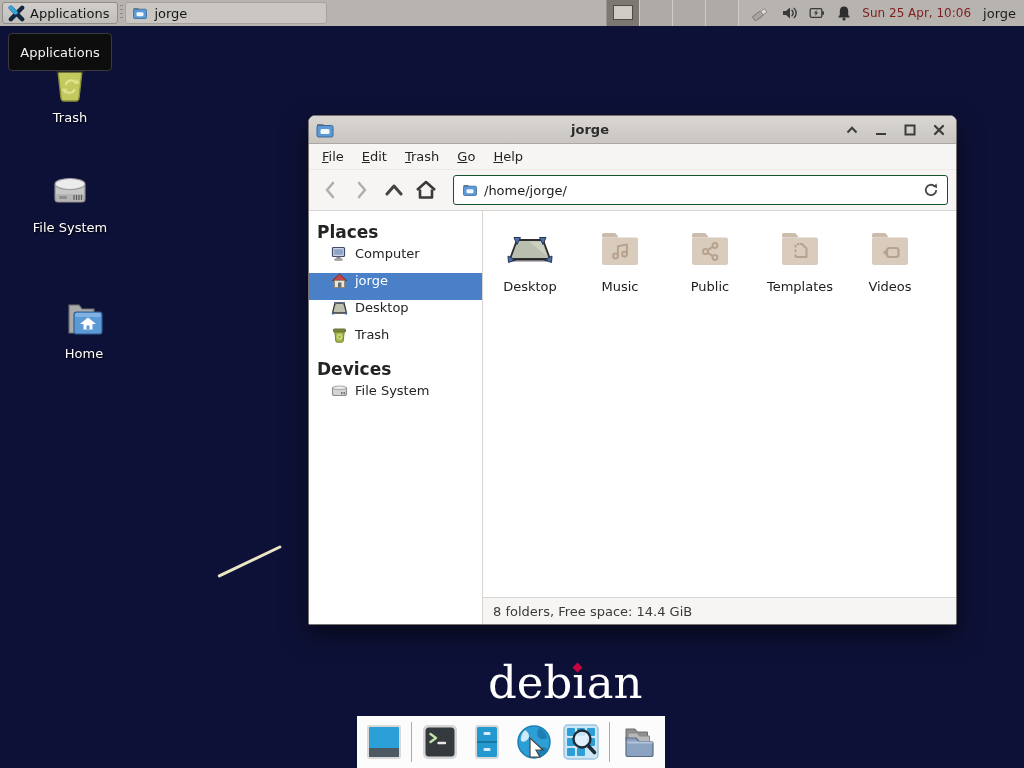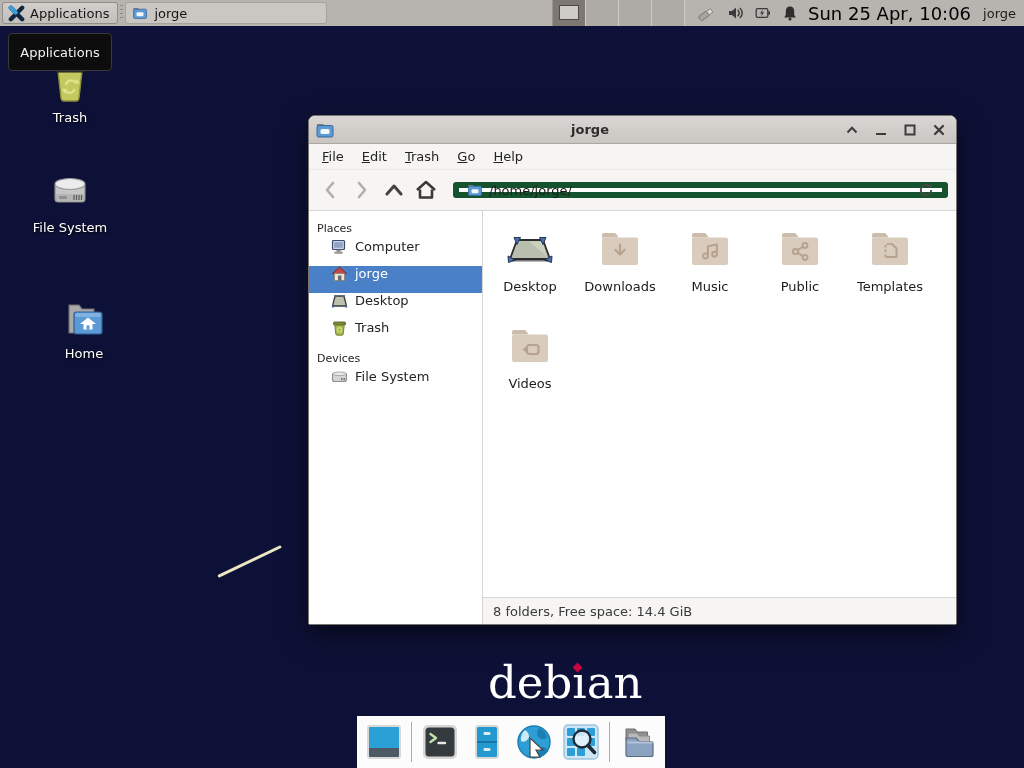--- a/index.html
+++ b/index.html
@@ -11,21 +11,21 @@
   .app-button { display:flex; align-items:center; gap:5px; height:22px; margin-left:2px; padding:0 8px 0 5px; background:linear-gradient(#d2cecb,#c2beba); border:1px solid #908c88; border-radius:3px; font-size:13px; color:#161616; }
   .drag-handle { width:6px; height:16px; margin:0 2px; background:repeating-linear-gradient(#8d8985 0 1px, transparent 1px 4px); width:3px; }
   .task-button { display:flex; align-items:center; gap:6px; width:202px; height:22px; padding:0 6px; background:#cac6c2; border:1px solid #a5a19d; border-radius:3px; font-size:13px; color:#161616; }
   .panel-spacer { flex:1; }
   .pager { display:flex; height:26px; border-left:1px solid #989490; }
   .pager .ws { width:33px; height:26px; background:#aeaaa6; border-right:1px solid #cfccc8; position:relative; }
   .pager .ws.active { background:#7d7872; }
   .pager .ws.active .mini-win { position:absolute; left:6px; top:5px; width:20px; height:15px; background:#cfccc8; border:1px solid #4e4a45; }
   .tray { display:flex; align-items:center; gap:11px; margin:0 10px 0 12px; }
   .tray svg { display:block; }
-  .clock { font-size:18px; color:#000000; white-space:nowrap; }
+  .clock { font-size:12px; color:#7f1d1d; white-space:nowrap; }
   .panel-user { font-size:13px; color:#1c1c1c; margin:0 8px 0 12px; }
 
   
   .tooltip { position:absolute; left:8px; top:33px; width:104px; height:38px; background:#0d0d0d; border:1px solid #3a3a3a; border-radius:4px; color:#f2f2f2; font-size:13px; display:flex; align-items:center; justify-content:center; z-index:40; }
 
   
   .desk-icon { position:absolute; width:100px; display:flex; flex-direction:column; align-items:center; z-index:5; }
   .desk-icon .ic { width:48px; height:48px; }
   .desk-icon .lbl { margin-top:4px; font-size:13px; color:#ffffff; text-shadow:1px 1px 2px #000; }
   #desk-trash { left:20px; top:58px; }
@@ -46,26 +46,26 @@
   .titlebar .wtitle { flex:1; text-align:center; font-size:13px; font-weight:bold; color:#2c2c2c; }
   .win-ctrls { display:flex; align-items:center; gap:15px; }
   .wbtn { width:14px; height:14px; display:flex; align-items:center; justify-content:center; }
 
   .menubar { height:26px; background:#f6f5f3; display:flex; align-items:center; padding-left:4px; border-bottom:1px solid #eceae7; }
   .menu-item { display:inline-block; padding:8px 9px; font-size:13px; line-height:24px; color:#242424; }
   .menu-item::first-letter { text-decoration:underline; }
 
   .toolbar { height:41px; background:#f6f5f3; border-bottom:1px solid #d8d4d1; display:flex; align-items:center; padding:0 8px; gap:6px; }
   .tool-btn { width:26px; height:26px; display:flex; align-items:center; justify-content:center; border-radius:3px; }
-  .pathbar { flex:1; height:16px; margin-left:8px; background:#ffffff; border:6px solid #14532d; border-radius:3px; display:flex; align-items:center; padding:0 8px; gap:6px; }
+  .pathbar { flex:1; height:30px; margin-left:8px; background:#ffffff; border:1px solid #14532d; border-radius:3px; display:flex; align-items:center; padding:0 8px; gap:6px; }
   .pathbar input { flex:1; border:none; outline:none; font-size:13px; color:#1c1c1c; font-family:inherit; background:transparent; }
 
   .win-content { flex:1; display:flex; min-height:0; }
   .sidebar { width:174px; border-right:1px solid #d8d4d1; background:#ffffff; padding-top:6px; }
-  .side-header { font-size:11px; font-weight:normal; color:#242424; padding:5px 8px 4px 8px; }
+  .side-header { font-size:17px; font-weight:bold; color:#242424; padding:5px 8px 4px 8px; }
   .side-item { height:27px; display:flex; align-items:flex-start; gap:7px; padding-left:22px; font-size:13px; color:#242424; }
   .side-item.selected { background:#4a80c8; color:#ffffff; }
   .side-item svg { flex:none; }
 
   .files-area { flex:1; display:flex; flex-direction:column; background:#ffffff; min-width:0; }
   .files-grid { flex:1; display:flex; flex-wrap:wrap; align-content:flex-start; padding:8px 0 0 2px; }
   .file-item { width:90px; height:97px; display:flex; flex-direction:column; align-items:center; }
   .file-item .fic { width:48px; height:48px; margin-top:6px; }
   .file-item .flbl { margin-top:6px; font-size:13px; color:#1c1c1c; }
 
@@ -326,31 +326,20 @@
             <polygon points="8,12.5 14.5,12.5 11,19.5" fill="#4d6fa8" stroke="#24365a" stroke-width="1"></polygon>
             <polygon points="33.5,12.5 40,12.5 37,19.5" fill="#4d6fa8" stroke="#24365a" stroke-width="1"></polygon>
             <polygon points="2,31 9.5,35 2.5,37.5" fill="#4d6fa8" stroke="#24365a" stroke-width="1"></polygon>
             <polygon points="46,31 38.5,35 45.5,37.5" fill="#4d6fa8" stroke="#24365a" stroke-width="1"></polygon>
             <rect x="6" y="34.5" width="36" height="2" rx="1" fill="#1f1f1f" opacity="0.6"></rect>
           </svg>
           <div class="flbl">Desktop</div>
         </div>
 
 
-        <div class="file-item">
-          <svg class="fic" viewBox="0 0 48 48">
-            <path d="M6 10 q0 -2 2 -2 h10 q1.6 0 2.6 1.4 l2 3 h-16.6 z" fill="#cbbcab"></path>
-            <rect x="6" y="12.4" width="36" height="27.6" rx="2" fill="#d9ccbd"></rect>
-            <g stroke="#b7a28e" stroke-width="2.2" fill="none" stroke-linecap="round" stroke-linejoin="round">
-              <path d="M24 19.5 v9.5"></path>
-                <path d="M19.5 25 l4.5 4.5 l4.5 -4.5"></path>
-            </g>
-          </svg>
-          <div class="flbl">Downloads</div>
-        </div>
 
         <div class="file-item">
           <svg class="fic" viewBox="0 0 48 48">
             <path d="M6 10 q0 -2 2 -2 h10 q1.6 0 2.6 1.4 l2 3 h-16.6 z" fill="#cbbcab"></path>
             <rect x="6" y="12.4" width="36" height="27.6" rx="2" fill="#d9ccbd"></rect>
             <g stroke="#b7a28e" stroke-width="2" fill="none">
               <circle cx="19.5" cy="31" r="2.4"></circle>
                 <circle cx="28.5" cy="29.2" r="2.4"></circle>
               <path d="M21.9 31 v-9.8 l9 -1.6 v9.6" stroke-linejoin="round"></path>
             </g>

